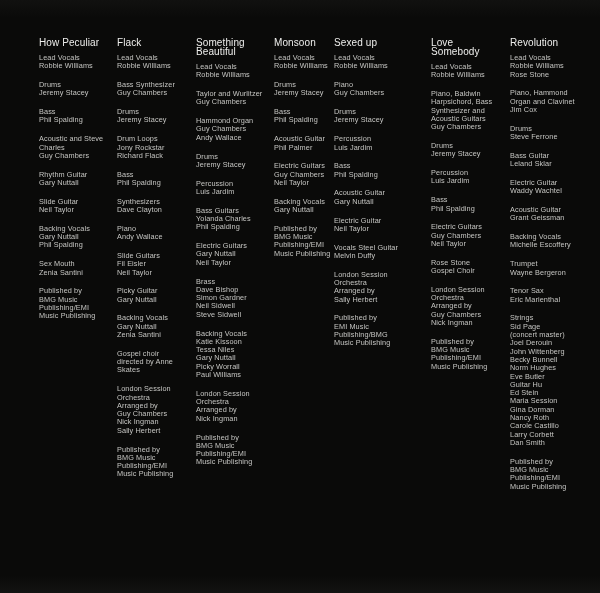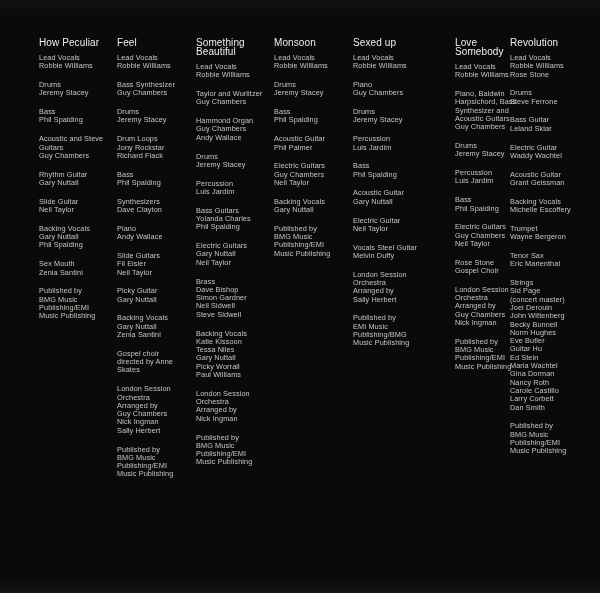--- a/index.html
+++ b/index.html
@@ -21,22 +21,22 @@
   }
   .col {
     position: absolute;
     top: 38px;
     width: 72px;
   }
   .col:nth-child(1) { left: 39px; }
   .col:nth-child(2) { left: 117px; }
   .col:nth-child(3) { left: 196px; }
   .col:nth-child(4) { left: 274px; }
-  .col:nth-child(5) { left: 353px; }
-  .col:nth-child(6) { left: 431px; margin-left: 24px; }
+  .col:nth-child(5) { left: 334px; }
+  .col:nth-child(6) { left: 431px; }
   .col:nth-child(7) { left: 510px; }
   .song-title {
     font-size: 10px;
     line-height: 9px;
     font-weight: normal;
     color: #eeeeec;
     letter-spacing: 0.1px;
     margin-bottom: 7px;
   }
   .credit-group {
@@ -64,21 +64,21 @@
         <div class="credit-group">
           <div class="credit-line">Drums</div>
           <div class="credit-line">Jeremy Stacey</div>
         </div>
         <div class="credit-group">
           <div class="credit-line">Bass</div>
           <div class="credit-line">Phil Spalding</div>
         </div>
         <div class="credit-group">
           <div class="credit-line">Acoustic and Steve</div>
-          <div class="credit-line">Guitars</div>
+          <div class="credit-line">Charles</div>
           <div class="credit-line">Guy Chambers</div>
         </div>
         <div class="credit-group">
           <div class="credit-line">Rhythm Guitar</div>
           <div class="credit-line">Gary Nuttall</div>
         </div>
         <div class="credit-group">
           <div class="credit-line">Slide Guitar</div>
           <div class="credit-line">Neil Taylor</div>
         </div>
@@ -92,21 +92,21 @@
           <div class="credit-line">Zenia Santini</div>
         </div>
         <div class="credit-group">
           <div class="credit-line">Published by</div>
           <div class="credit-line">BMG Music</div>
           <div class="credit-line">Publishing/EMI</div>
           <div class="credit-line">Music Publishing</div>
         </div>
       </div>
       <div class="col">
-        <div class="song-title">Feel</div>
+        <div class="song-title">Flack</div>
         <div class="credit-group">
           <div class="credit-line">Lead Vocals</div>
           <div class="credit-line">Robbie Williams</div>
         </div>
         <div class="credit-group">
           <div class="credit-line">Bass Synthesizer</div>
           <div class="credit-line">Guy Chambers</div>
         </div>
         <div class="credit-group">
           <div class="credit-line">Drums</div>
@@ -352,20 +352,25 @@
           <div class="credit-line">Publishing/EMI</div>
           <div class="credit-line">Music Publishing</div>
         </div>
       </div>
       <div class="col">
         <div class="song-title">Revolution</div>
         <div class="credit-group">
           <div class="credit-line">Lead Vocals</div>
           <div class="credit-line">Robbie Williams</div>
           <div class="credit-line">Rose Stone</div>
+        </div>
+        <div class="credit-group">
+          <div class="credit-line">Piano, Hammond</div>
+          <div class="credit-line">Organ and Clavinet</div>
+          <div class="credit-line">Jim Cox</div>
         </div>
         <div class="credit-group">
           <div class="credit-line">Drums</div>
           <div class="credit-line">Steve Ferrone</div>
         </div>
         <div class="credit-group">
           <div class="credit-line">Bass Guitar</div>
           <div class="credit-line">Leland Sklar</div>
         </div>
         <div class="credit-group">
@@ -392,21 +397,21 @@
           <div class="credit-line">Strings</div>
           <div class="credit-line">Sid Page</div>
           <div class="credit-line">(concert master)</div>
           <div class="credit-line">Joel Derouin</div>
           <div class="credit-line">John Wittenberg</div>
           <div class="credit-line">Becky Bunnell</div>
           <div class="credit-line">Norm Hughes</div>
           <div class="credit-line">Eve Butler</div>
           <div class="credit-line">Guitar Hu</div>
           <div class="credit-line">Ed Stein</div>
-          <div class="credit-line">Maria Wachtel</div>
+          <div class="credit-line">Maria Session</div>
           <div class="credit-line">Gina Dorman</div>
           <div class="credit-line">Nancy Roth</div>
           <div class="credit-line">Carole Castillo</div>
           <div class="credit-line">Larry Corbett</div>
           <div class="credit-line">Dan Smith</div>
         </div>
         <div class="credit-group">
           <div class="credit-line">Published by</div>
           <div class="credit-line">BMG Music</div>
           <div class="credit-line">Publishing/EMI</div>

